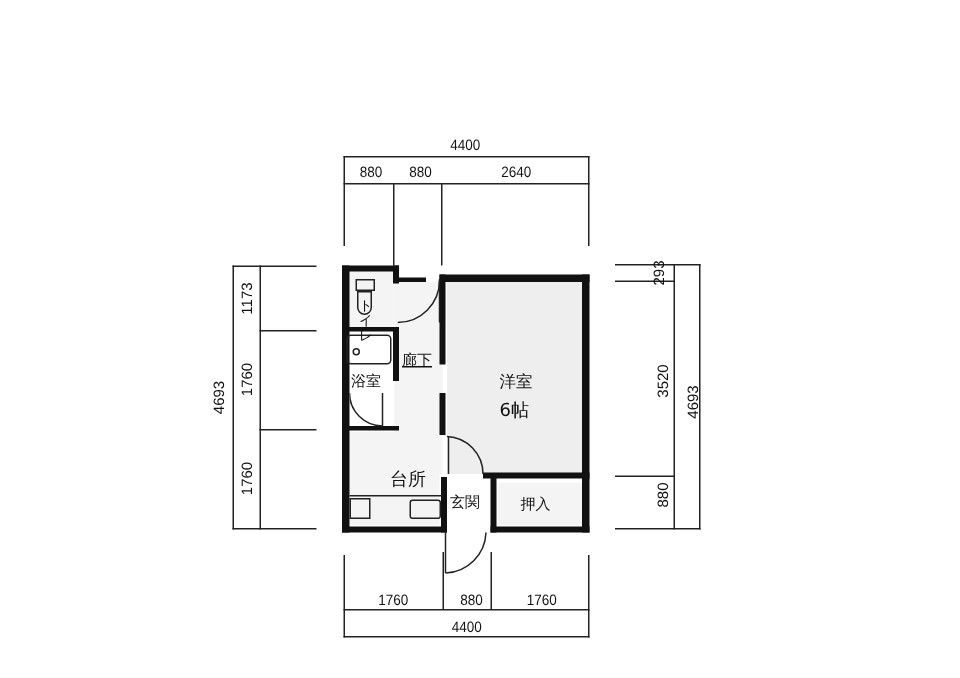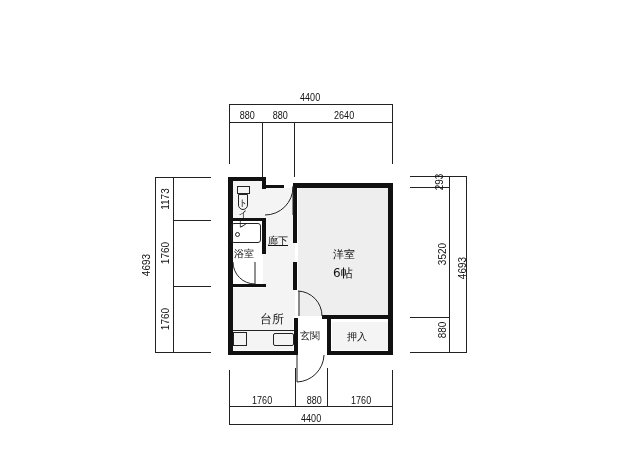--- a/index.html
+++ b/index.html
@@ -140,20 +140,20 @@
       <line x1="1" y1="1" x2="1" y2="26" stroke="#222"></line>
     </svg>
 
     <svg class="abs" style="left:296px;top:354px;" width="30" height="30">
       <path d="M1 28 A28 28 0 0 0 28 1" fill="none" stroke="#222" stroke-width="1"></path>
       <line x1="1" y1="0" x2="1" y2="28" stroke="#222"></line>
     </svg>
   </div>
 
   <div class="lbl" style="left:237px;top:193px;writing-mode:vertical-rl;font-size:9px;">トイレ</div>
-  <div class="lbl" style="left:234px;top:249px;font-family:Liberation Mono, monospace;">浴室</div>
+  <div class="lbl" style="left:234px;top:249px;">浴室</div>
   <div class="lbl" style="left:268px;top:235px;text-decoration:underline;">廊下</div>
   <div class="lbl lbl-big" style="left:333px;top:249px;">洋室</div>
   <div class="lbl lbl-big" style="left:333px;top:268px;font-size:12px;">6帖</div>
   <div class="lbl lbl-big" style="left:260px;top:314px;font-size:12px;">台所</div>
   <div class="lbl" style="left:300px;top:330px;">玄関</div>
   <div class="lbl" style="left:347px;top:331px;">押入</div>
 </div>
 
 </body></html>

